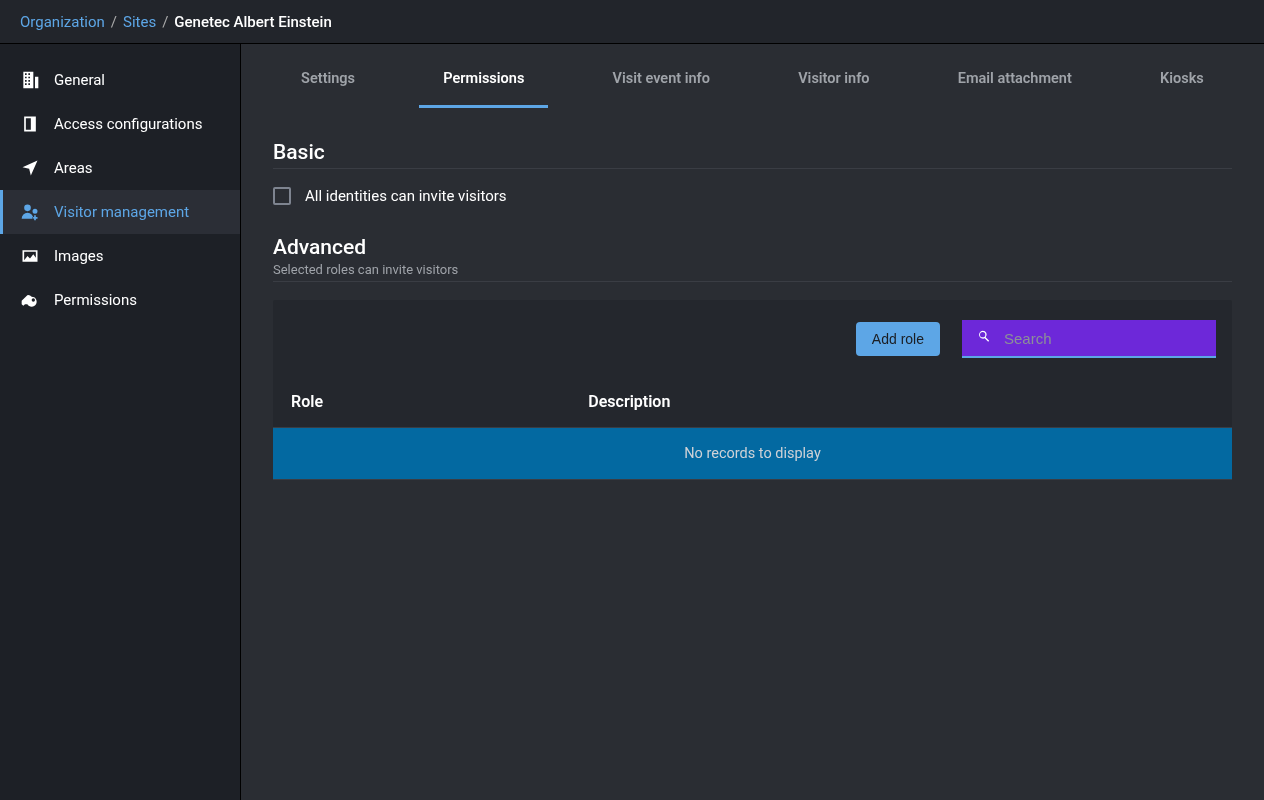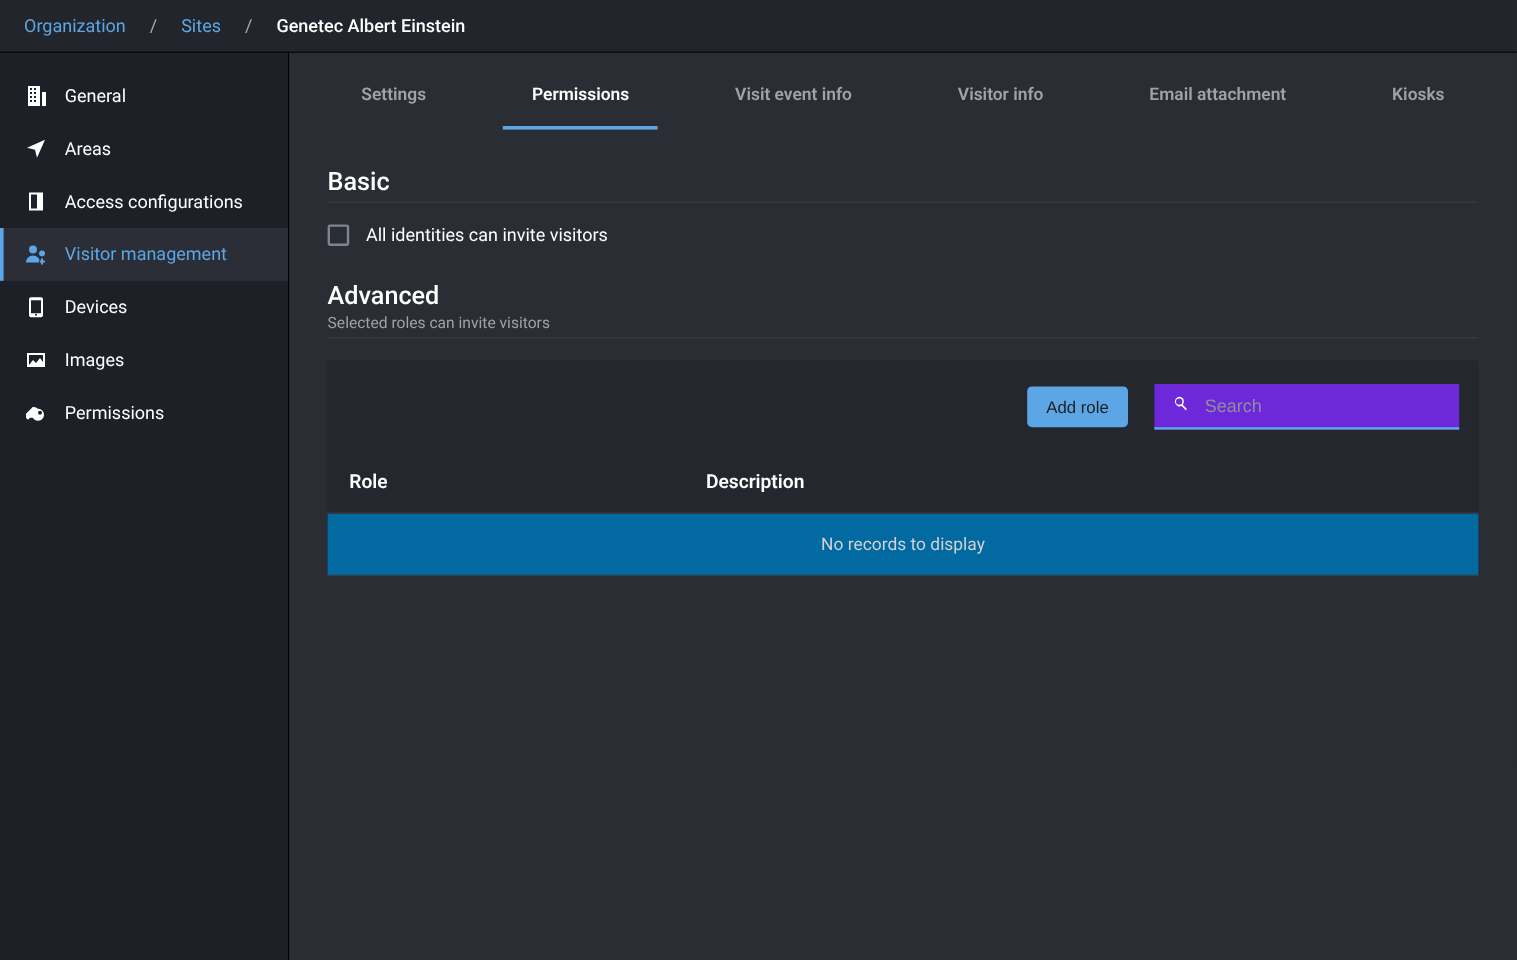--- a/index.html
+++ b/index.html
@@ -14,21 +14,21 @@
 
     
     .breadcrumb {
       display: flex;
       align-items: center;
       padding: 10px 20px;
       background: #22252b;
       border-bottom: 1px solid #000;
       height: 44px;
       font-size: 15px;
-      gap: 20px;
+      gap: 6px;
     }
     .breadcrumb .link { color: #5da6e6; cursor: pointer; }
     .breadcrumb .sep { color: #aaa; }
     .breadcrumb .current { color: #ffffff; font-weight: 500; }
 
     
     .layout { display: flex; height: calc(100% - 44px); }
 
     
     .sidebar {
@@ -174,48 +174,40 @@
       <span class="s-icon">
         <svg viewBox="0 0 24 24">
             <path d="M4 2h12v20H4V2zm2 2v2h2V4H6zm4 0v2h2V4h-2zm-4 4v2h2V8H6zm4 0v2h2V8h-2zm-4 4v2h2v-2H6zm4 0v2h2v-2h-2zm-4 4v2h2v-2H6zm4 0v2h2v-2h-2zM18 8h4v14h-4V8z"></path>
           </svg>
       </span>
       <span>General</span>
     </div>
     <div class="side-item">
       <span class="s-icon">
         <svg viewBox="0 0 24 24">
+            <path d="M5 3h14v18H5V3zm2 2v14h6V5H7zm7 6a1 1 0 110 2 1 1 0 010-2z"></path>
+          </svg>
+      </span>
+      <span>Access configurations</span>
+    </div>
+    <div class="side-item">
+      <span class="s-icon">
+        <svg viewBox="0 0 24 24">
             <path d="M21 3L3 11l8 2 2 8 8-18z"></path>
           </svg>
       </span>
       <span>Areas</span>
     </div>
-    <div class="side-item">
-      <span class="s-icon">
-        <svg viewBox="0 0 24 24">
-            <path d="M5 3h14v18H5V3zm2 2v14h6V5H7zm7 6a1 1 0 110 2 1 1 0 010-2z"></path>
-          </svg>
-      </span>
-      <span>Access configurations</span>
-    </div>
     <div class="side-item active">
       <span class="s-icon">
         <svg viewBox="0 0 24 24">
             <path d="M9 11a4 4 0 100-8 4 4 0 000 8zm-7 9a7 7 0 0114 0H2zm16-6a3 3 0 100-6 3 3 0 000 6zm1 2h-2v2h-2v2h2v2h2v-2h2v-2h-2v-2z"></path>
           </svg>
       </span>
       <span>Visitor management</span>
-    </div>
-    <div class="side-item">
-      <span class="s-icon">
-        <svg viewBox="0 0 24 24">
-            <path d="M7 2h10a2 2 0 012 2v16a2 2 0 01-2 2H7a2 2 0 01-2-2V4a2 2 0 012-2zm0 3v13h10V5H7zm5 15.5a1 1 0 100-2 1 1 0 000 2z"></path>
-          </svg>
-      </span>
-      <span>Devices</span>
     </div>
     <div class="side-item">
       <span class="s-icon">
         <svg viewBox="0 0 24 24">
             <path d="M3 5h18v14H3V5zm2 2v10l4-5 3 3 4-5 3 4V7H5z"></path>
           </svg>
       </span>
       <span>Images</span>
     </div>
     <div class="side-item">

